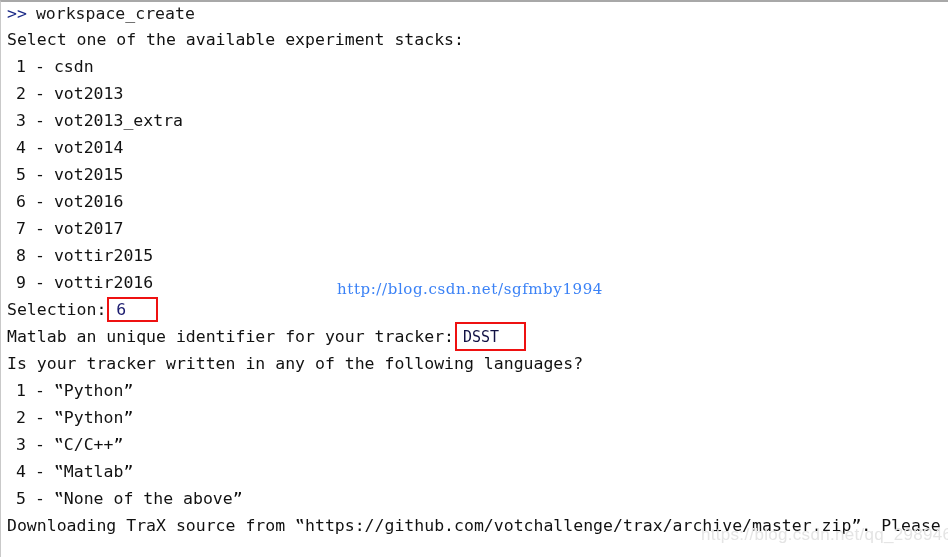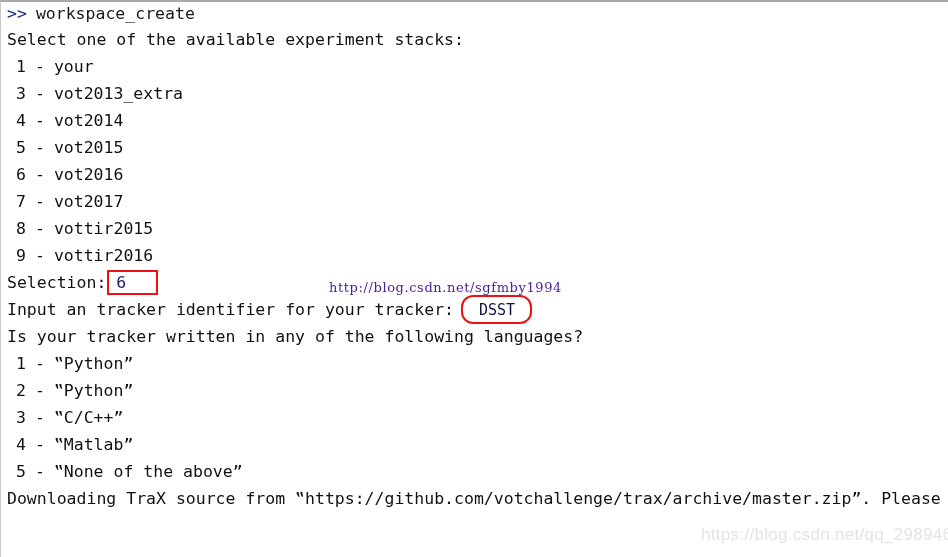--- a/index.html
+++ b/index.html
@@ -71,24 +71,23 @@
     height: 25px;
     line-height: 21px;
     padding-left: 7px;
     margin-left: 1px;
     top: -1px;
   }
   .rbox-id {
     width: 71px;
     height: 29px;
     line-height: 25px;
-    padding-left: 16px;
-    margin-left: 7px;
+    padding-left: 6px;
+    margin-left: 1px;
     top: -1px;
-    border-radius: 12px;
   }
   .rbox-opt {
     width: 45px;
     height: 26px;
     line-height: 22px;
     padding-left: 7px;
     margin-left: 4px;
     top: -1px;
   }
   .val-digit {
@@ -100,66 +99,67 @@
   }
   
   .watermark {
     position: absolute;
     color: #dcdcdc;
     pointer-events: none;
     user-select: none;
     white-space: nowrap;
   }
   #wm-csdn-serif {
-    left: 328px;
+    left: 336px;
     top: 278px;
     font-family: "DejaVu Serif", "Liberation Serif", serif;
-    font-size: 13px;
+    font-size: 15px;
     letter-spacing: 0.6px;
-    color: #4c1d95;
+    color: #3b82f6;
   }
   #wm-csdn-sans {
     left: 700px;
     top: 523px;
     font-family: "Liberation Sans", sans-serif;
     font-size: 17px;
     letter-spacing: 0.3px;
     color: #e4e4e4;
   }
 </style>
 </head>
 <body>
 
 <div id="console">
   <div class="lines">
 
     <div class="line prompt"><span class="tok-prompt">&gt;&gt;</span><span class="indent"></span><span class="tok-cmd">workspace_create</span></div>
 
     <div class="line">Select one of the available experiment stacks:</div>
 
-    <div class="line"><span class="indent"></span><span>1</span><span class="indent"></span><span>-</span><span class="indent"></span><span>your</span></div>
+    <div class="line"><span class="indent"></span><span>1</span><span class="indent"></span><span>-</span><span class="indent"></span><span>csdn</span></div>
 
+    <div class="line"><span class="indent"></span><span>2</span><span class="indent"></span><span>-</span><span class="indent"></span><span>vot2013</span></div>
 
     <div class="line"><span class="indent"></span><span>3</span><span class="indent"></span><span>-</span><span class="indent"></span><span>vot2013_extra</span></div>
 
     <div class="line"><span class="indent"></span><span>4</span><span class="indent"></span><span>-</span><span class="indent"></span><span>vot2014</span></div>
 
     <div class="line"><span class="indent"></span><span>5</span><span class="indent"></span><span>-</span><span class="indent"></span><span>vot2015</span></div>
 
     <div class="line"><span class="indent"></span><span>6</span><span class="indent"></span><span>-</span><span class="indent"></span><span>vot2016</span></div>
 
     <div class="line"><span class="indent"></span><span>7</span><span class="indent"></span><span>-</span><span class="indent"></span><span>vot2017</span></div>
 
     <div class="line"><span class="indent"></span><span>8</span><span class="indent"></span><span>-</span><span class="indent"></span><span>vottir2015</span></div>
 
     <div class="line"><span class="indent"></span><span>9</span><span class="indent"></span><span>-</span><span class="indent"></span><span>vottir2016</span></div>
 
     <div class="line"><span>Selection:</span><span class="rbox rbox-sel"><span class="val-digit">6</span></span></div>
 
-    <div class="line"><span>Input an tracker identifier for your tracker:</span><span class="rbox rbox-id"><span class="val-text">DSST</span></span></div>
+    <div class="line"><span>Matlab an unique identifier for your tracker:</span><span class="rbox rbox-id"><span class="val-text">DSST</span></span></div>
 
     <div class="line">Is your tracker written in any of the following languages?</div>
 
     <div class="line"><span class="indent"></span><span>1</span><span class="indent"></span><span>-</span><span class="indent"></span><span>‟Python”</span></div>
 
     <div class="line"><span class="indent"></span><span>2</span><span class="indent"></span><span>-</span><span class="indent"></span><span>‟Python”</span></div>
 
     <div class="line"><span class="indent"></span><span>3</span><span class="indent"></span><span>-</span><span class="indent"></span><span>‟C/C++”</span></div>
 
     <div class="line"><span class="indent"></span><span>4</span><span class="indent"></span><span>-</span><span class="indent"></span><span>‟Matlab”</span></div>

